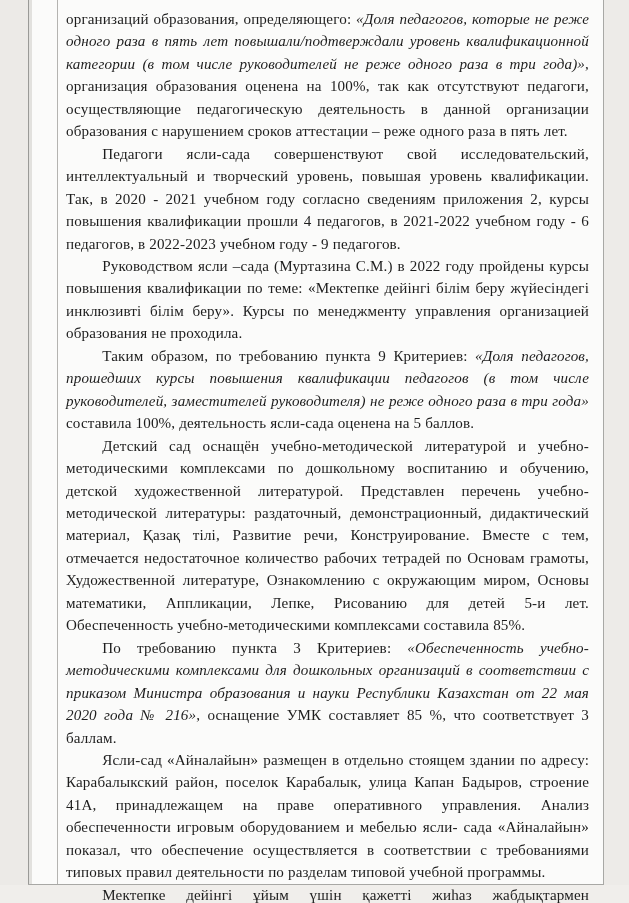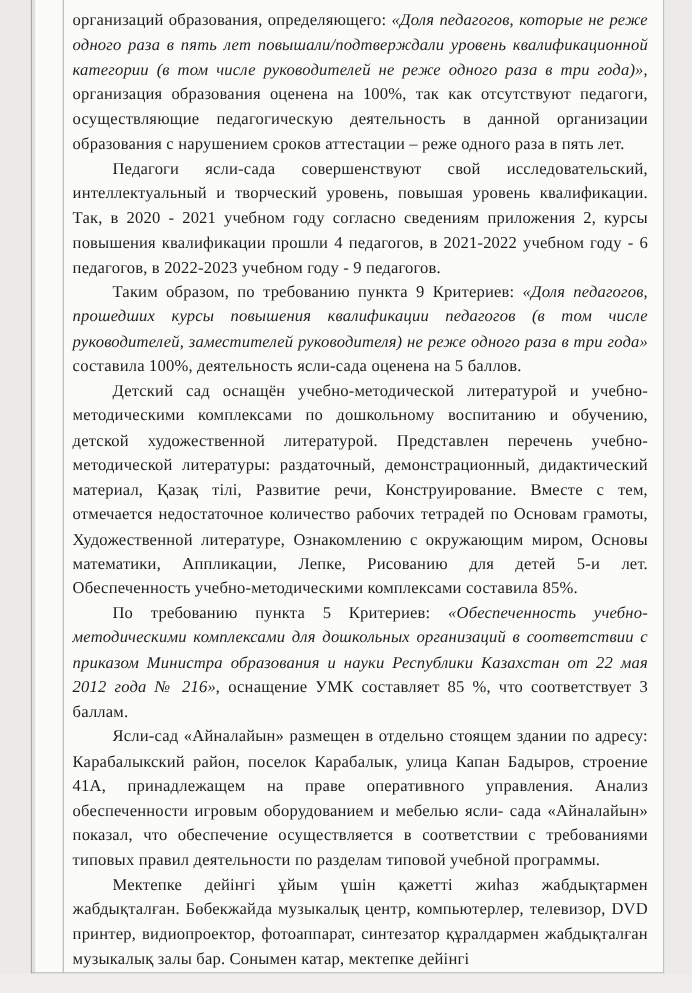--- a/index.html
+++ b/index.html
@@ -76,20 +76,21 @@
   <div class="edge-left2"></div>
   <div class="edge-right"></div>
   <div class="edge-right2"></div>
   <div class="edge-bottom"></div>
   <div class="edge-bottom2"></div>
   <div class="margin-left-rule"></div>
 
   <div id="text-body">
       <p class=""><span>организаций образования, определяющего: </span><span class="it">«Доля педагогов, которые не реже одного раза в пять лет повышали/подтверждали уровень квалификационной категории (в том числе руководителей не реже одного раза в три года)»</span><span>, организация образования оценена на 100%, так как отсутствуют педагоги, осуществляющие педагогическую деятельность в данной организации образования с нарушением сроков аттестации – реже одного раза в пять лет.</span></p>
       <p class="ind"><span>Педагоги ясли-сада совершенствуют свой исследовательский, интеллектуальный и творческий уровень, повышая уровень квалификации. Так, в 2020 - 2021 учебном году согласно сведениям приложения 2, курсы повышения квалификации прошли 4 педагогов, в 2021-2022 учебном году - 6 педагогов, в 2022-2023 учебном году - 9 педагогов.</span></p>
+      <p class="ind"><span>Руководством ясли –сада (Муртазина С.М.) в 2022 году пройдены курсы повышения квалификации по теме: «Мектепке дейінгі білім беру жүйесіндегі инклюзивті білім беру». Курсы по менеджменту управления организацией образования не проходила.</span></p>
       <p class="ind"><span>Таким образом, по требованию пункта 9 Критериев: </span><span class="it">«Доля педагогов, прошедших курсы повышения квалификации педагогов (в том числе руководителей, заместителей руководителя) не реже одного раза в три года»</span><span> составила 100%, деятельность ясли-сада оценена на 5 баллов.</span></p>
       <p class="ind"><span>Детский сад оснащён учебно-методической литературой и учебно-методическими комплексами по дошкольному воспитанию и обучению, детской художественной литературой. Представлен перечень учебно-методической литературы: раздаточный, демонстрационный, дидактический материал, Қазақ тілі, Развитие речи, Конструирование. Вместе с тем, отмечается недостаточное количество рабочих тетрадей по Основам грамоты, Художественной литературе, Ознакомлению с окружающим миром, Основы математики, Аппликации, Лепке, Рисованию для детей 5-и лет. Обеспеченность учебно-методическими комплексами составила 85%.</span></p>
-      <p class="ind"><span>По требованию пункта 5 Критериев: </span><span class="it">«Обеспеченность учебно-методическими комплексами для дошкольных организаций в соответствии с приказом Министра образования и науки Республики Казахстан от 22 мая 2012 года № 216»</span><span>, оснащение УМК составляет 85 %, что соответствует 3 баллам.</span></p>
+      <p class="ind"><span>По требованию пункта 3 Критериев: </span><span class="it">«Обеспеченность учебно-методическими комплексами для дошкольных организаций в соответствии с приказом Министра образования и науки Республики Казахстан от 22 мая 2020 года № 216»</span><span>, оснащение УМК составляет 85 %, что соответствует 3 баллам.</span></p>
       <p class="ind"><span>Ясли-сад «Айналайын» размещен в отдельно стоящем здании по адресу: Карабалыкский район, поселок Карабалык, улица Капан Бадыров, строение 41А, принадлежащем на праве оперативного управления. Анализ обеспеченности игровым оборудованием и мебелью ясли- сада «Айналайын» показал, что обеспечение осуществляется в соответствии с требованиями типовых правил деятельности по разделам типовой учебной программы.</span></p>
       <p class="ind clip"><span>Мектепке дейінгі ұйым үшін қажетті жиһаз жабдықтармен жабдықталған. Бөбекжайда музыкалық центр, компьютерлер, телевизор, DVD принтер, видиопроектор, фотоаппарат, синтезатор құралдармен жабдықталған музыкалық залы бар. Сонымен катар, мектепке дейінгі</span></p>
     </div>
 
 </div>
 
 </body></html>

